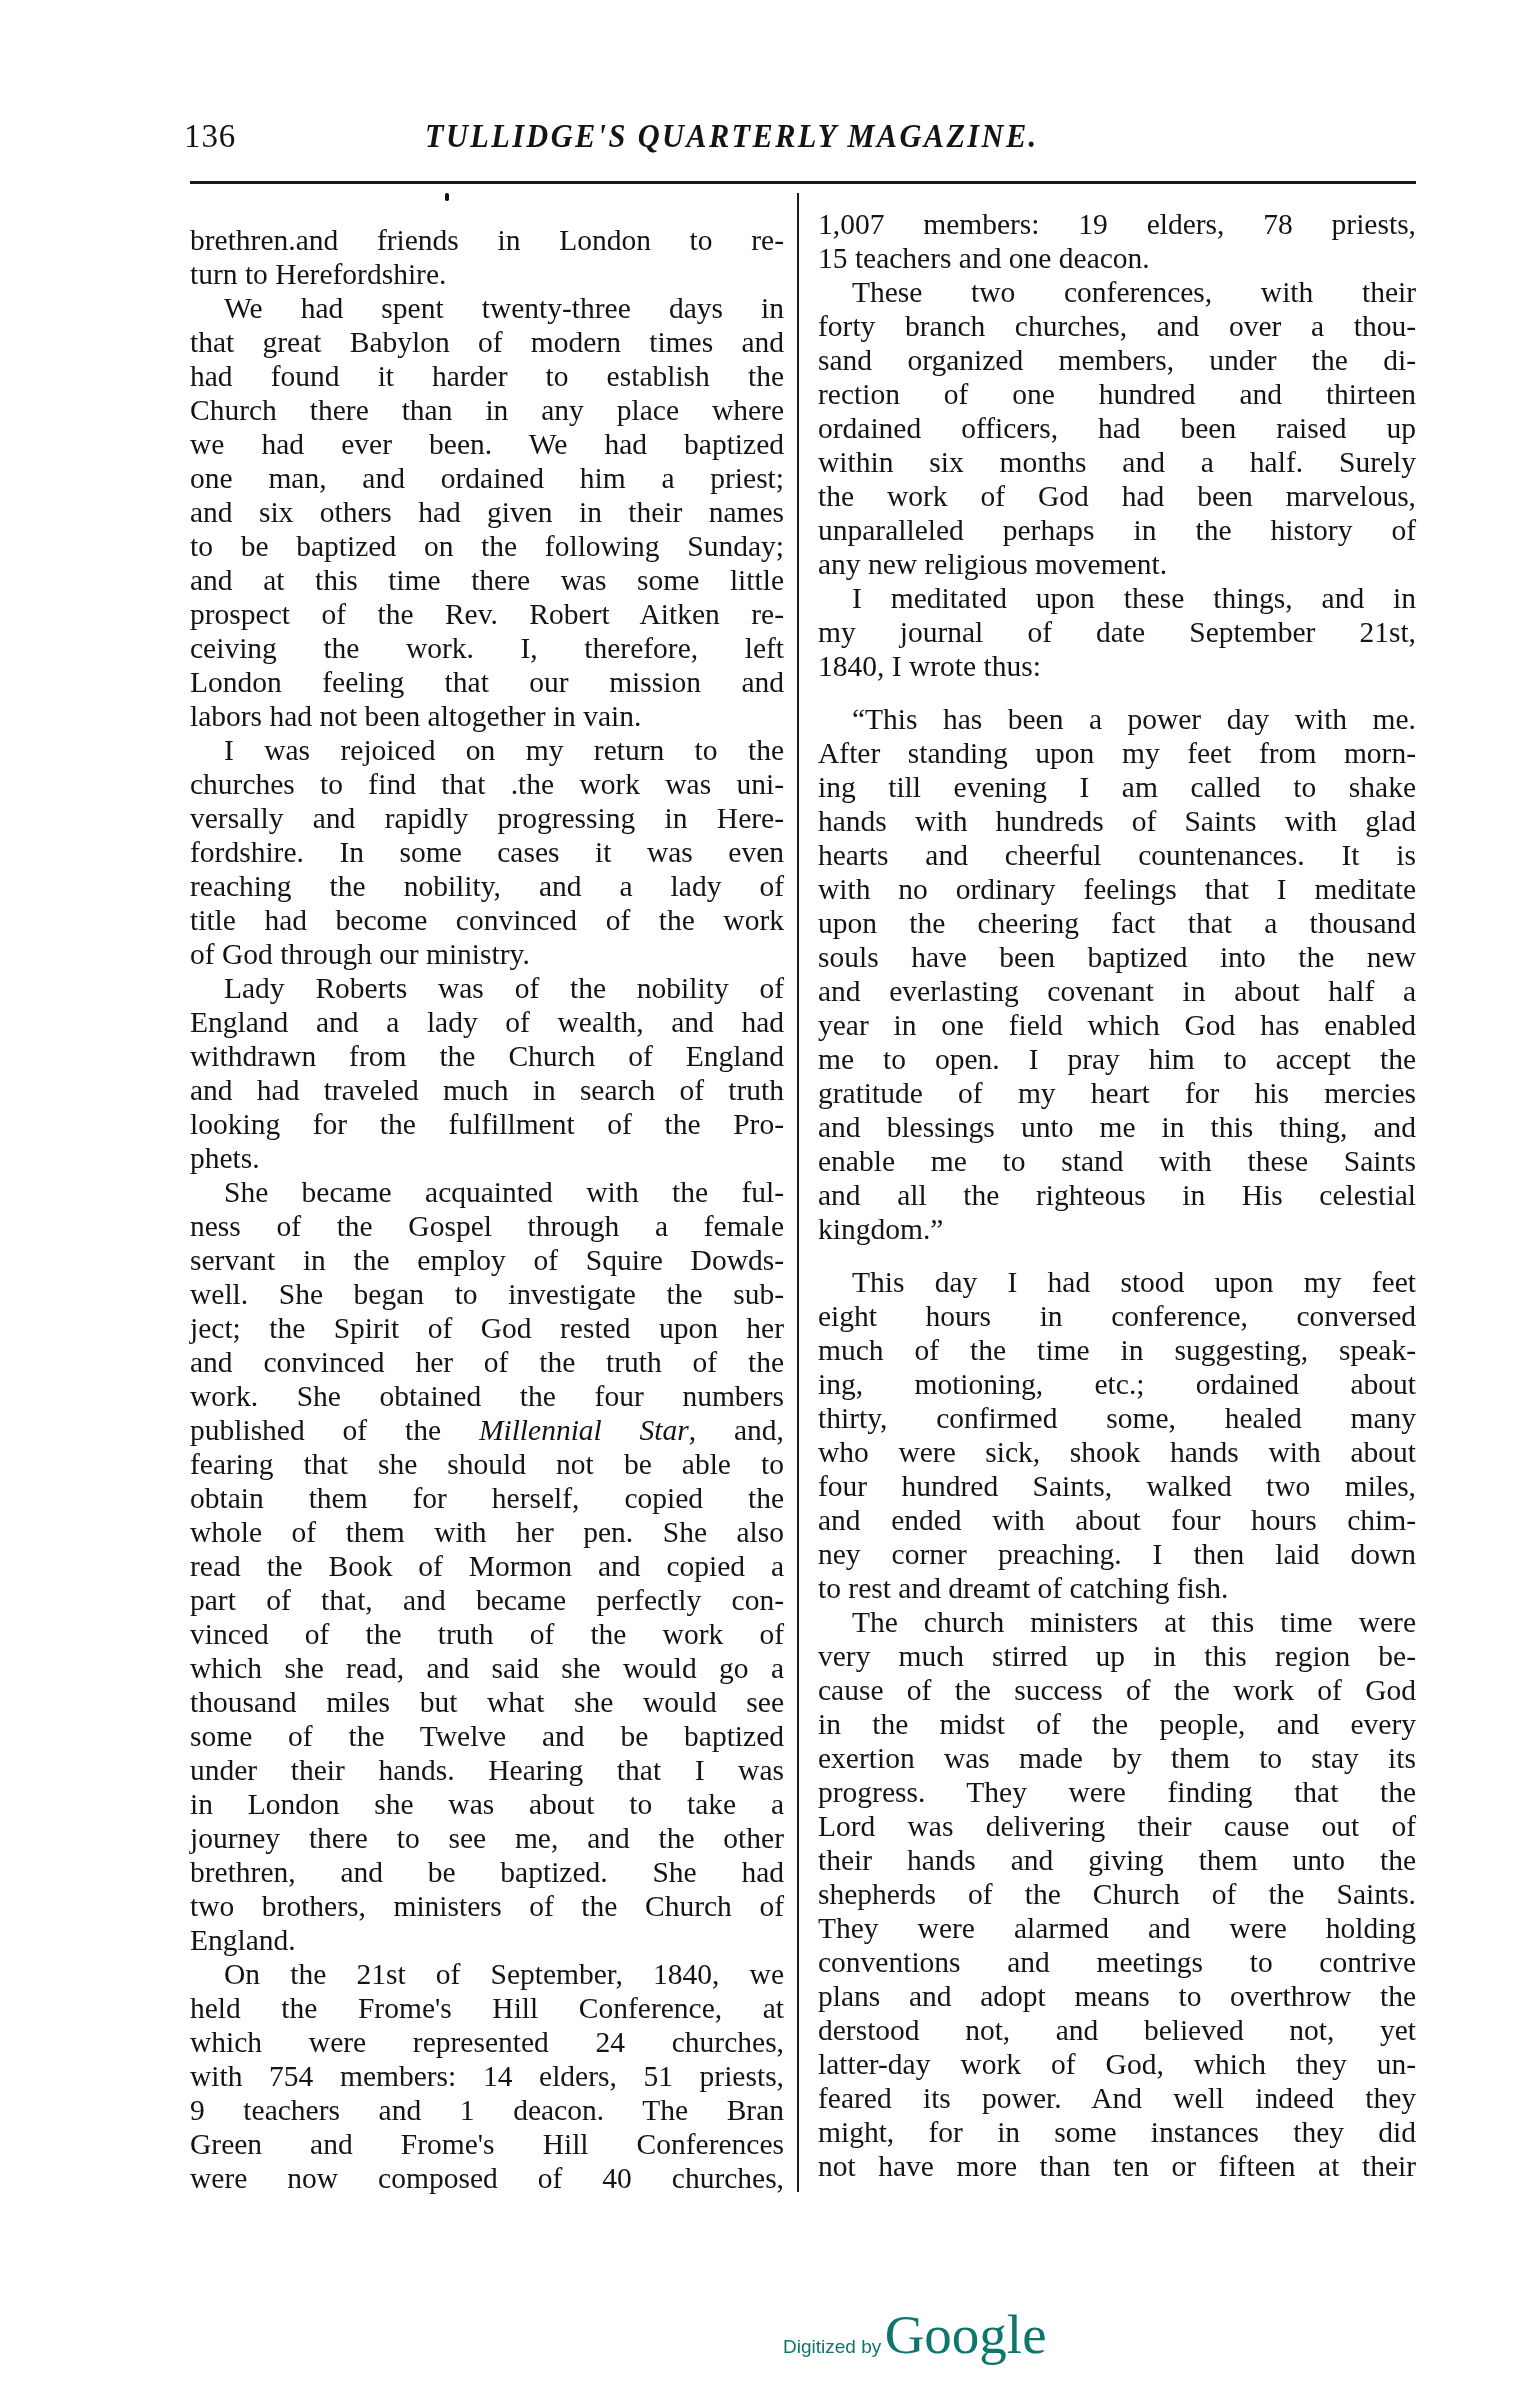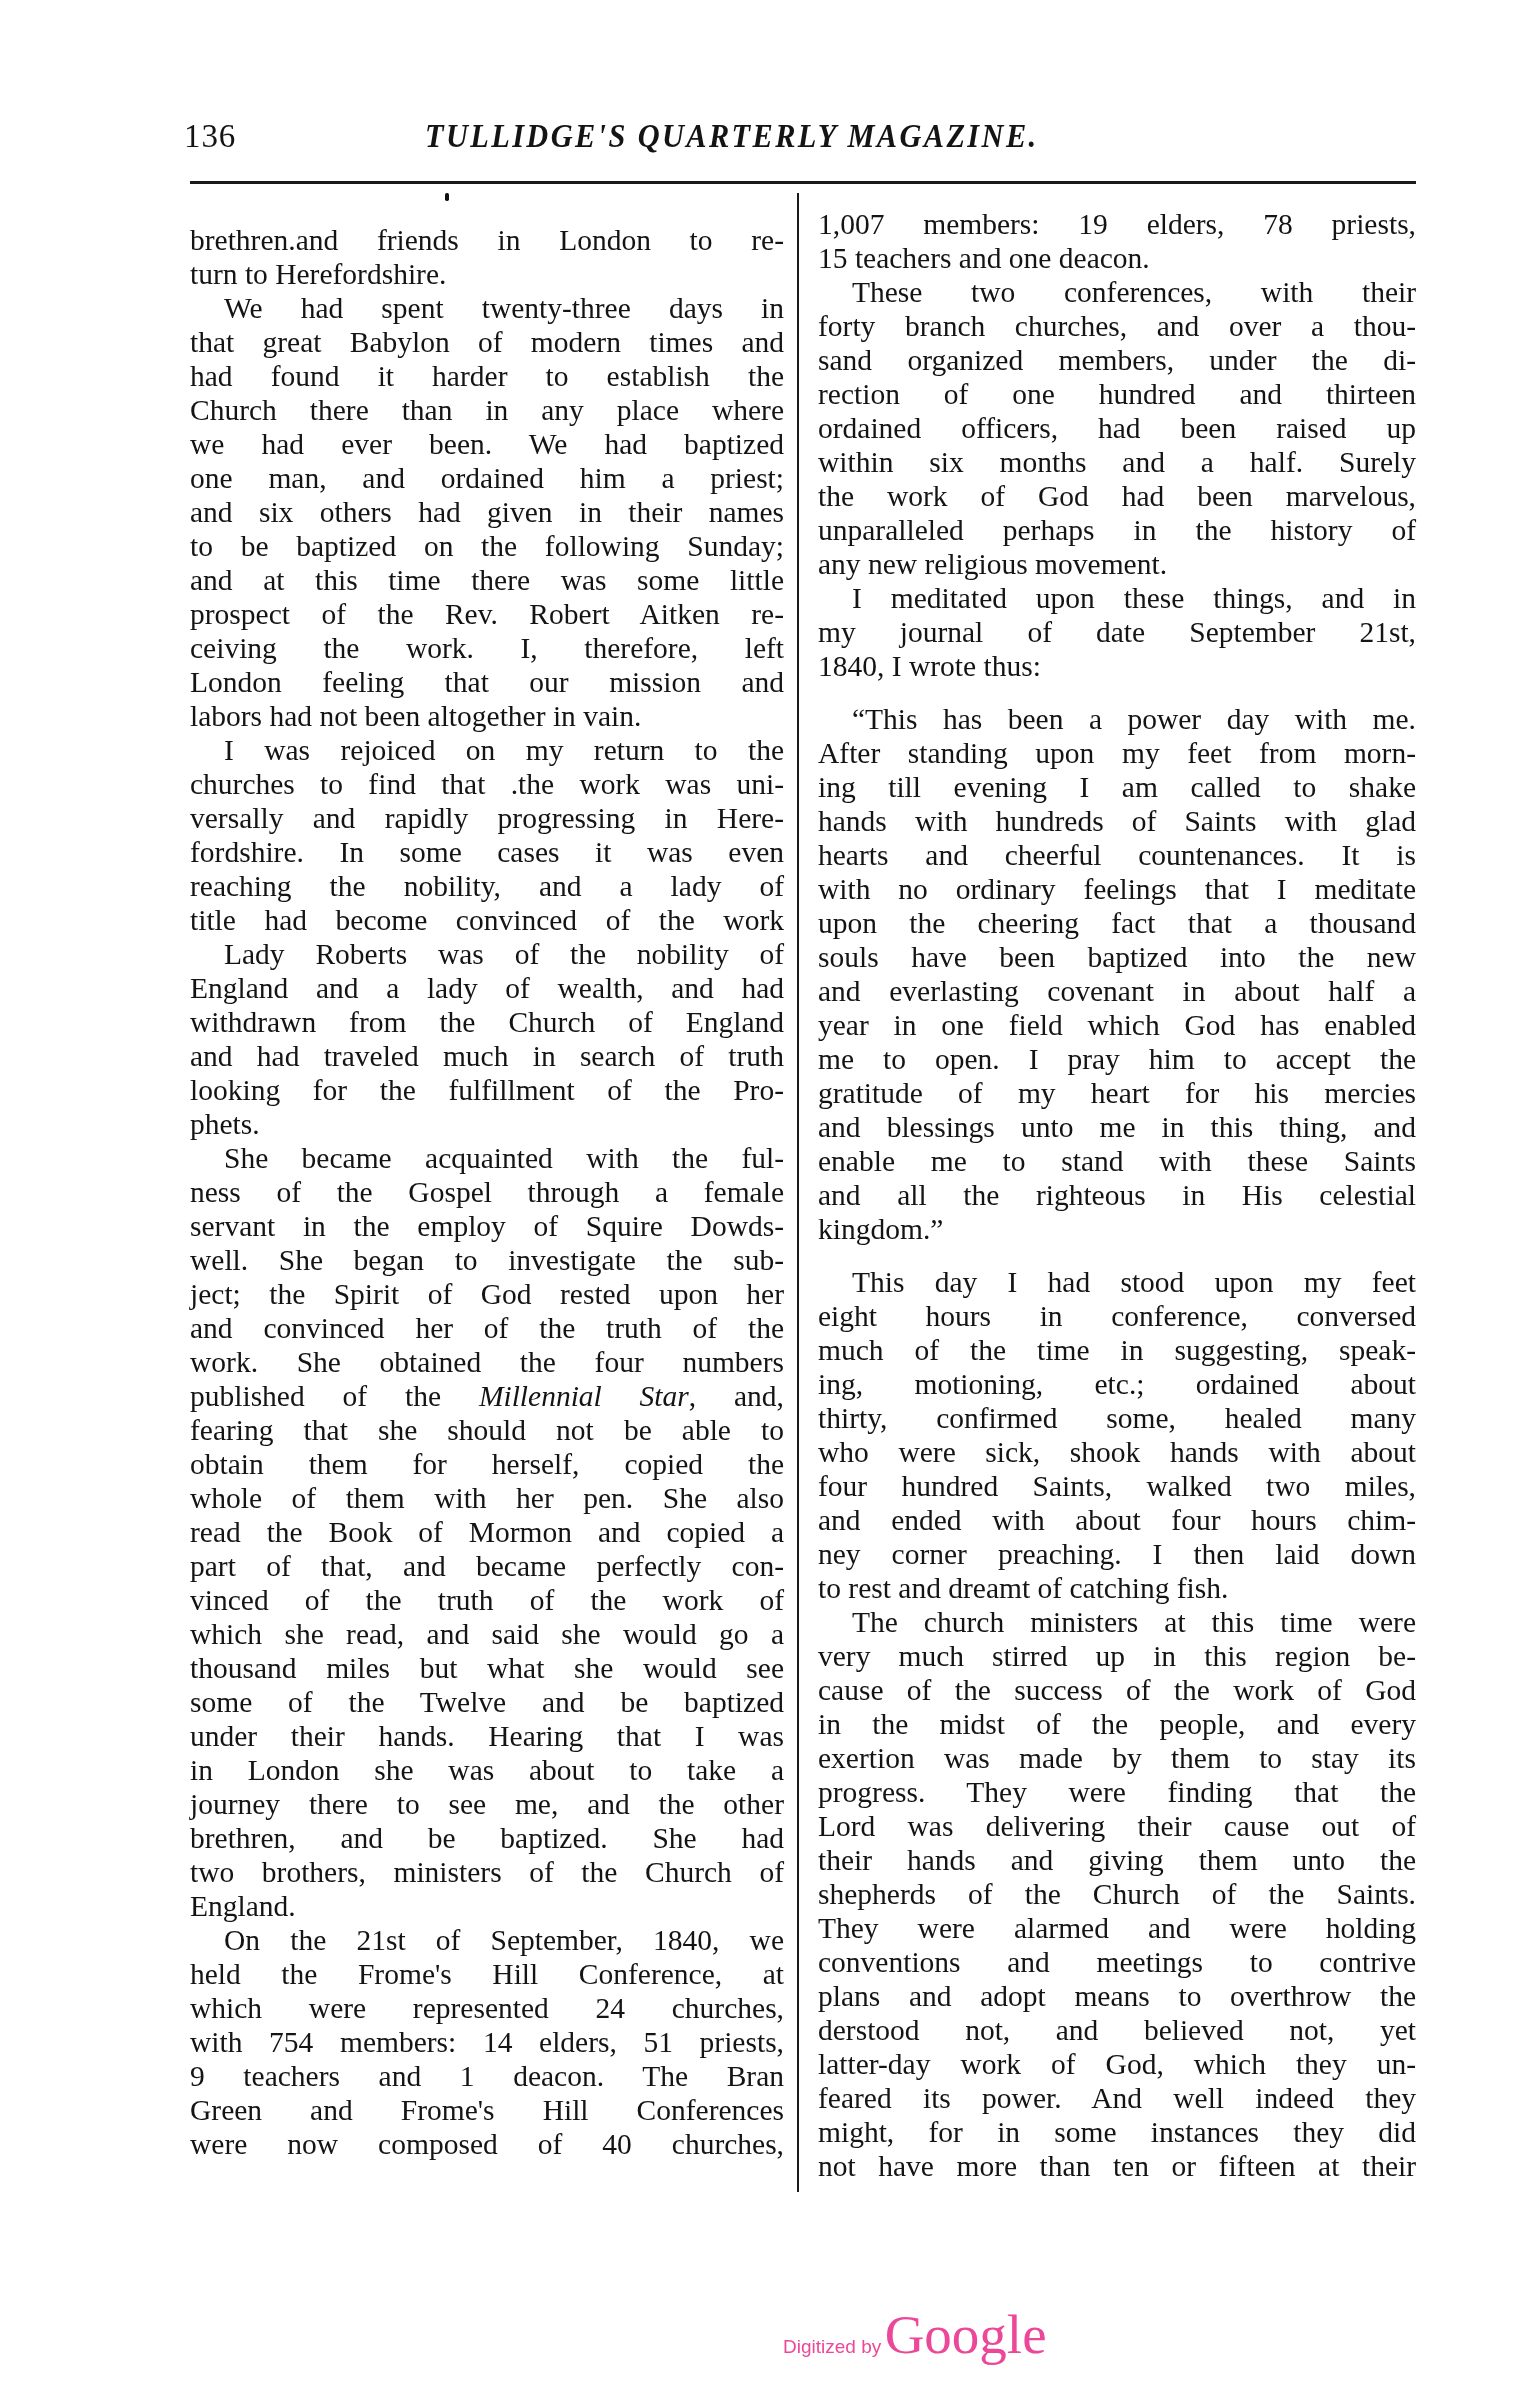--- a/index.html
+++ b/index.html
@@ -11,21 +11,21 @@
   .divider { position:absolute; left:797px; top:193px; width:1.7px; height:1999px; background:#1a1a1a; }
   .column { position:absolute; top:207px; font-size:29.5px; }
   .col-left { left:190px; width:594px; }
   .col-right { left:818px; width:598px; }
   .line { height:34px; line-height:34px; text-align:justify; text-align-last:justify; white-space:nowrap; overflow:visible; }
   .line.last { text-align-last:left; }
   .line.indent { padding-left:34px; }
   .line.gap { height:19px; }
   .line span { display:inline; }
   .dot-mark { position:absolute; width:4.3px; height:7.7px; background:#111; border-radius:1.7px; }
-  .watermark { position:absolute; left:783px; top:2303px; color:#ec4899; white-space:nowrap; }
+  .watermark { position:absolute; left:783px; top:2303px; color:#0f766e; white-space:nowrap; }
   .wm-small { font-family:"Liberation Sans","DejaVu Sans",sans-serif; font-size:19px; }
   .wm-big { font-family:"Liberation Serif","DejaVu Serif",serif; font-size:55px; }
   em { font-style:italic; }
 </style>
 </head>
 <body>
 
 <div class="header">
   <span class="page-num">136</span>
   <span class="running-title">TULLIDGE'S QUARTERLY MAGAZINE.</span>
@@ -49,20 +49,21 @@
     <div class="line" style="white-space: normal;"><span>prospect of the Rev. Robert Aitken re-</span></div>
     <div class="line" style="white-space: normal;"><span>ceiving the work. I, therefore, left</span></div>
     <div class="line" style="white-space: normal;"><span>London feeling that our mission and</span></div>
     <div class="line last" style="white-space: normal;"><span>labors had not been altogether in vain.</span></div>
     <div class="line indent" style="white-space: normal;"><span>I was rejoiced on my return to the</span></div>
     <div class="line" style="white-space: normal;"><span>churches to find that .the work was uni-</span></div>
     <div class="line" style="white-space: normal;"><span>versally and rapidly progressing in Here-</span></div>
     <div class="line" style="white-space: normal;"><span>fordshire. In some cases it was even</span></div>
     <div class="line" style="white-space: normal;"><span>reaching the nobility, and a lady of</span></div>
     <div class="line" style="white-space: normal;"><span>title had become convinced of the work</span></div>
+    <div class="line last" style="white-space: normal;"><span>of God through our ministry.</span></div>
     <div class="line indent" style="white-space: normal;"><span>Lady Roberts was of the nobility of</span></div>
     <div class="line" style="white-space: normal;"><span>England and a lady of wealth, and had</span></div>
     <div class="line" style="white-space: normal;"><span>withdrawn from the Church of England</span></div>
     <div class="line" style="white-space: normal;"><span>and had traveled much in search of truth</span></div>
     <div class="line" style="white-space: normal;"><span>looking for the fulfillment of the Pro-</span></div>
     <div class="line last" style="white-space: normal;"><span>phets.</span></div>
     <div class="line indent" style="white-space: normal;"><span>She became acquainted with the ful-</span></div>
     <div class="line" style="white-space: normal;"><span>ness of the Gospel through a female</span></div>
     <div class="line" style="white-space: normal;"><span>servant in the employ of Squire Dowds-</span></div>
     <div class="line" style="white-space: normal;"><span>well. She began to investigate the sub-</span></div>

